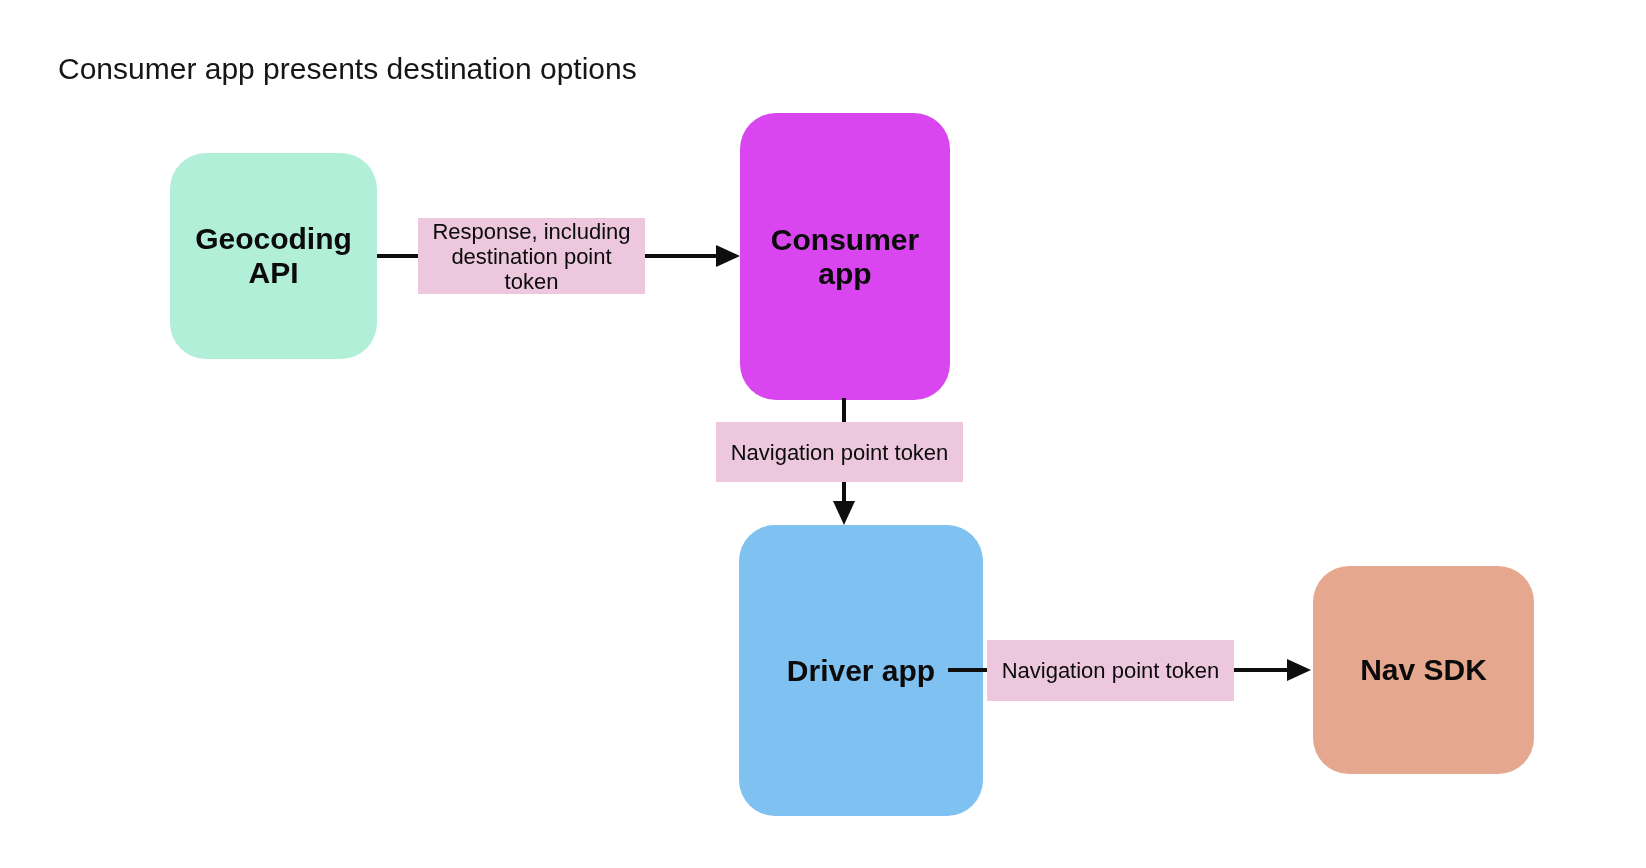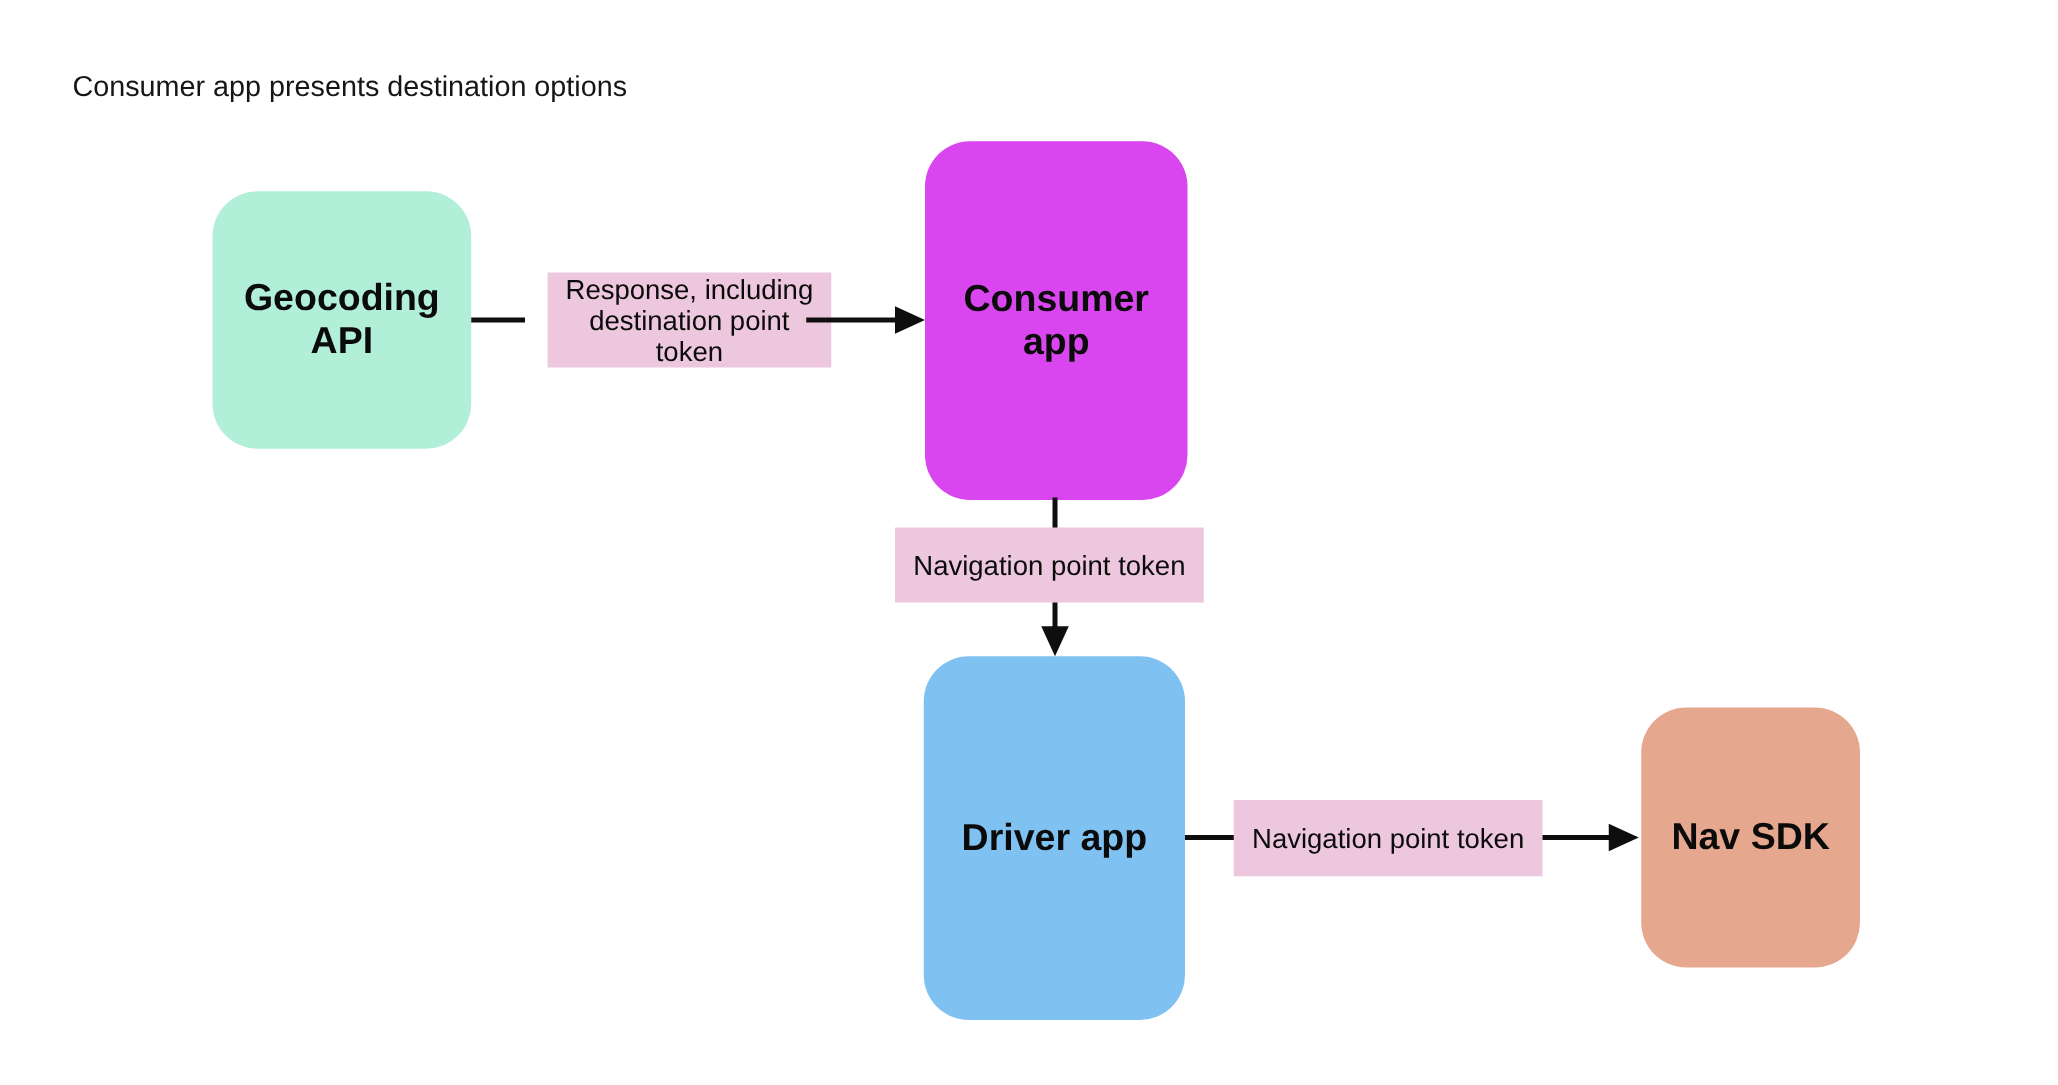--- a/index.html
+++ b/index.html
@@ -12,53 +12,53 @@
     width: 1646px;
     height: 868px;
     background: #ffffff;
     font-family: "Liberation Sans", sans-serif;
     color: #111111;
     overflow: hidden;
   }
   .phase-header {
     position: absolute;
     top: 56px;
-    font-size: 23px;
+    font-size: 30px;
     line-height: 26px;
     white-space: nowrap;
     color: #161616;
   }
   .phase-header.centered { transform: translateX(-50%); }
   .node {
     position: absolute;
     border-radius: 36px;
     display: flex;
     align-items: center;
     justify-content: center;
     text-align: center;
     font-size: 30px;
     font-weight: bold;
     color: #0b0b0b;
   }
   .node-geocoding { left: 170px; top: 153px; width: 207px; height: 206px; }
   .node-consumer  { left: 740px; top: 113px; width: 210px; height: 287px; }
-  .node-driver    { left: 739px; top: 525px; width: 209px; height: 291px; }
-  .node-navsdk    { left: 1313px; top: 566px; width: 175px; height: 208px; align-items: center; }
+  .node-driver    { left: 739px; top: 525px; width: 244px; height: 291px; }
+  .node-navsdk    { left: 1313px; top: 566px; width: 221px; height: 208px; align-items: center; }
   .edge-label {
     position: absolute;
     display: flex;
     flex-direction: column;
     align-items: center;
     justify-content: center;
     text-align: center;
     font-size: 22px;
     line-height: 25px;
     color: #0b0b0b;
   }
-  .edge-label-response { left: 418px; top: 218px; width: 227px; height: 76px; margin-left: 20px; }
+  .edge-label-response { left: 418px; top: 218px; width: 227px; height: 76px; }
   .edge-label-token-1  { left: 716px; top: 422px; width: 247px; height: 60px; }
   .edge-label-token-2  { left: 987px; top: 640px; width: 247px; height: 61px; }
   .edge-line {
     position: absolute;
     background: #0e0e0e;
   }
   .line-a { left: 377px;  top: 254px; width: 43px; height: 4px; }
   .line-b { left: 645px;  top: 254px; width: 73px; height: 4px; }
   .line-c { left: 842px;  top: 398px; width: 4px;  height: 26px; }
   .line-d { left: 842px;  top: 482px; width: 4px;  height: 22px; }

